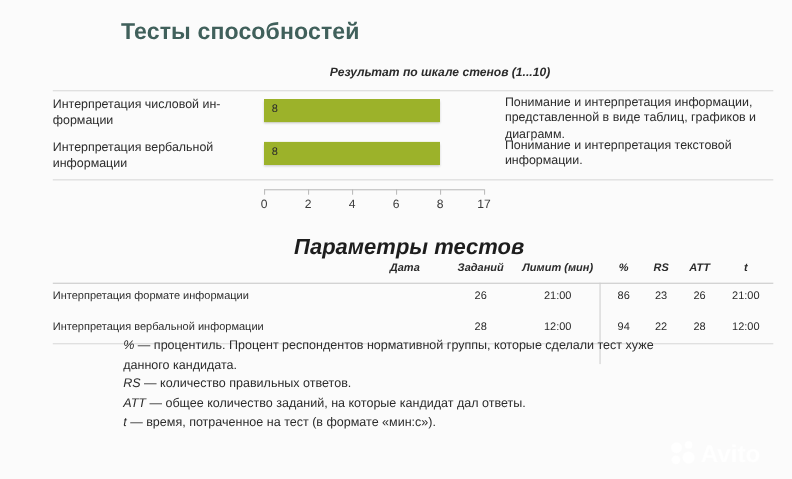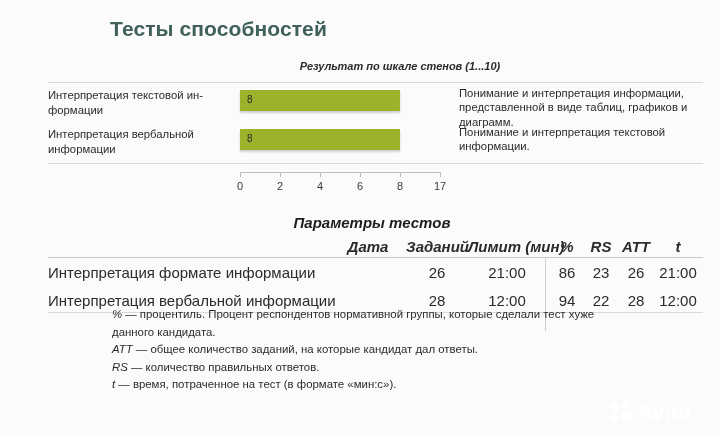--- a/index.html
+++ b/index.html
@@ -156,21 +156,21 @@
 
   
   .params-heading {
     position: absolute;
     left: 0;
     top: 214px;
     width: 720px;
     text-align: center;
     padding-left: 24px;
     box-sizing: border-box;
-    font-size: 15px;
+    font-size: 20px;
     font-style: italic;
     font-weight: bold;
     color: #1d1d1d;
   }
 
   
   .params-table {
     position: absolute;
     left: 48px;
     top: 238px;
@@ -192,21 +192,21 @@
     width: 655px;
     height: 19px;
   }
   .tr.header-row { top: 0px; }
   .tr.data-row-0 { top: 26px; }
   .tr.data-row-1 { top: 54px; }
 
   .th, .td {
     position: absolute;
     top: 0;
-    font-size: 15px;
+    font-size: 10px;
     color: #2b2b2b;
     white-space: nowrap;
   }
   .th {
     font-style: italic;
     font-weight: bold;
   }
 
   .c-name  { left: 0px;   text-align: left;  width: 300px; }
   .c-date  { left: 282px; width: 76px; text-align: center; }
@@ -251,21 +251,21 @@
   <div class="report-title">Тесты способностей</div>
 
   <div class="chart-subtitle">Результат по шкале стенов (1...10)</div>
 
   <div class="hrule rule-top"></div>
   <div class="hrule rule-bottom"></div>
 
   <div class="chart-area">
 
     <div class="chart-row row-0">
-      <div class="cat-label">Интерпретация текстовой ин-формации</div>
+      <div class="cat-label">Интерпретация числовой ин-формации</div>
       <div class="bar-track">
         <div class="bar" id="bar-0" style="width: 160px;">
           <span class="bar-value">8</span>
         </div>
       </div>
       <div class="desc-text">Понимание и интерпретация информации, представленной в виде таблиц, графиков и диаграмм.</div>
     </div>
 
     <div class="chart-row row-1">
       <div class="cat-label">Интерпретация вербальной информации</div>
@@ -334,22 +334,22 @@
       <div class="td c-limit">12:00</div>
       <div class="td c-pct">94</div>
       <div class="td c-rs">22</div>
       <div class="td c-att">28</div>
       <div class="td c-t">12:00</div>
     </div>
   </div>
 
   <div class="footnotes" id="footnotes">
       <div class="footnote"><span class="fn-term">%</span><span> — процентиль. Процент респондентов нормативной группы, которые сделали тест хуже данного кандидата.</span></div>
+      <div class="footnote"><span class="fn-term">RS</span><span> — количество правильных ответов.</span></div>
       <div class="footnote"><span class="fn-term">ATT</span><span> — общее количество заданий, на которые кандидат дал ответы.</span></div>
-      <div class="footnote"><span class="fn-term">RS</span><span> — количество правильных ответов.</span></div>
       <div class="footnote"><span class="fn-term">t</span><span> — время, потраченное на тест (в формате «мин:с»).</span></div>
     </div>
 
   <svg class="watermark" viewBox="0 0 208 60" xmlns="http://www.w3.org/2000/svg">
     <g fill="#ffffff" opacity="0.95">
       <circle cx="18" cy="20" r="10"></circle>
       <circle cx="40" cy="15" r="7"></circle>
       <circle cx="17" cy="42" r="8"></circle>
       <circle cx="40" cy="38" r="11"></circle>
       <text x="62" y="46" font-family="Liberation Sans, sans-serif" font-size="44" font-weight="bold">Avito</text>

